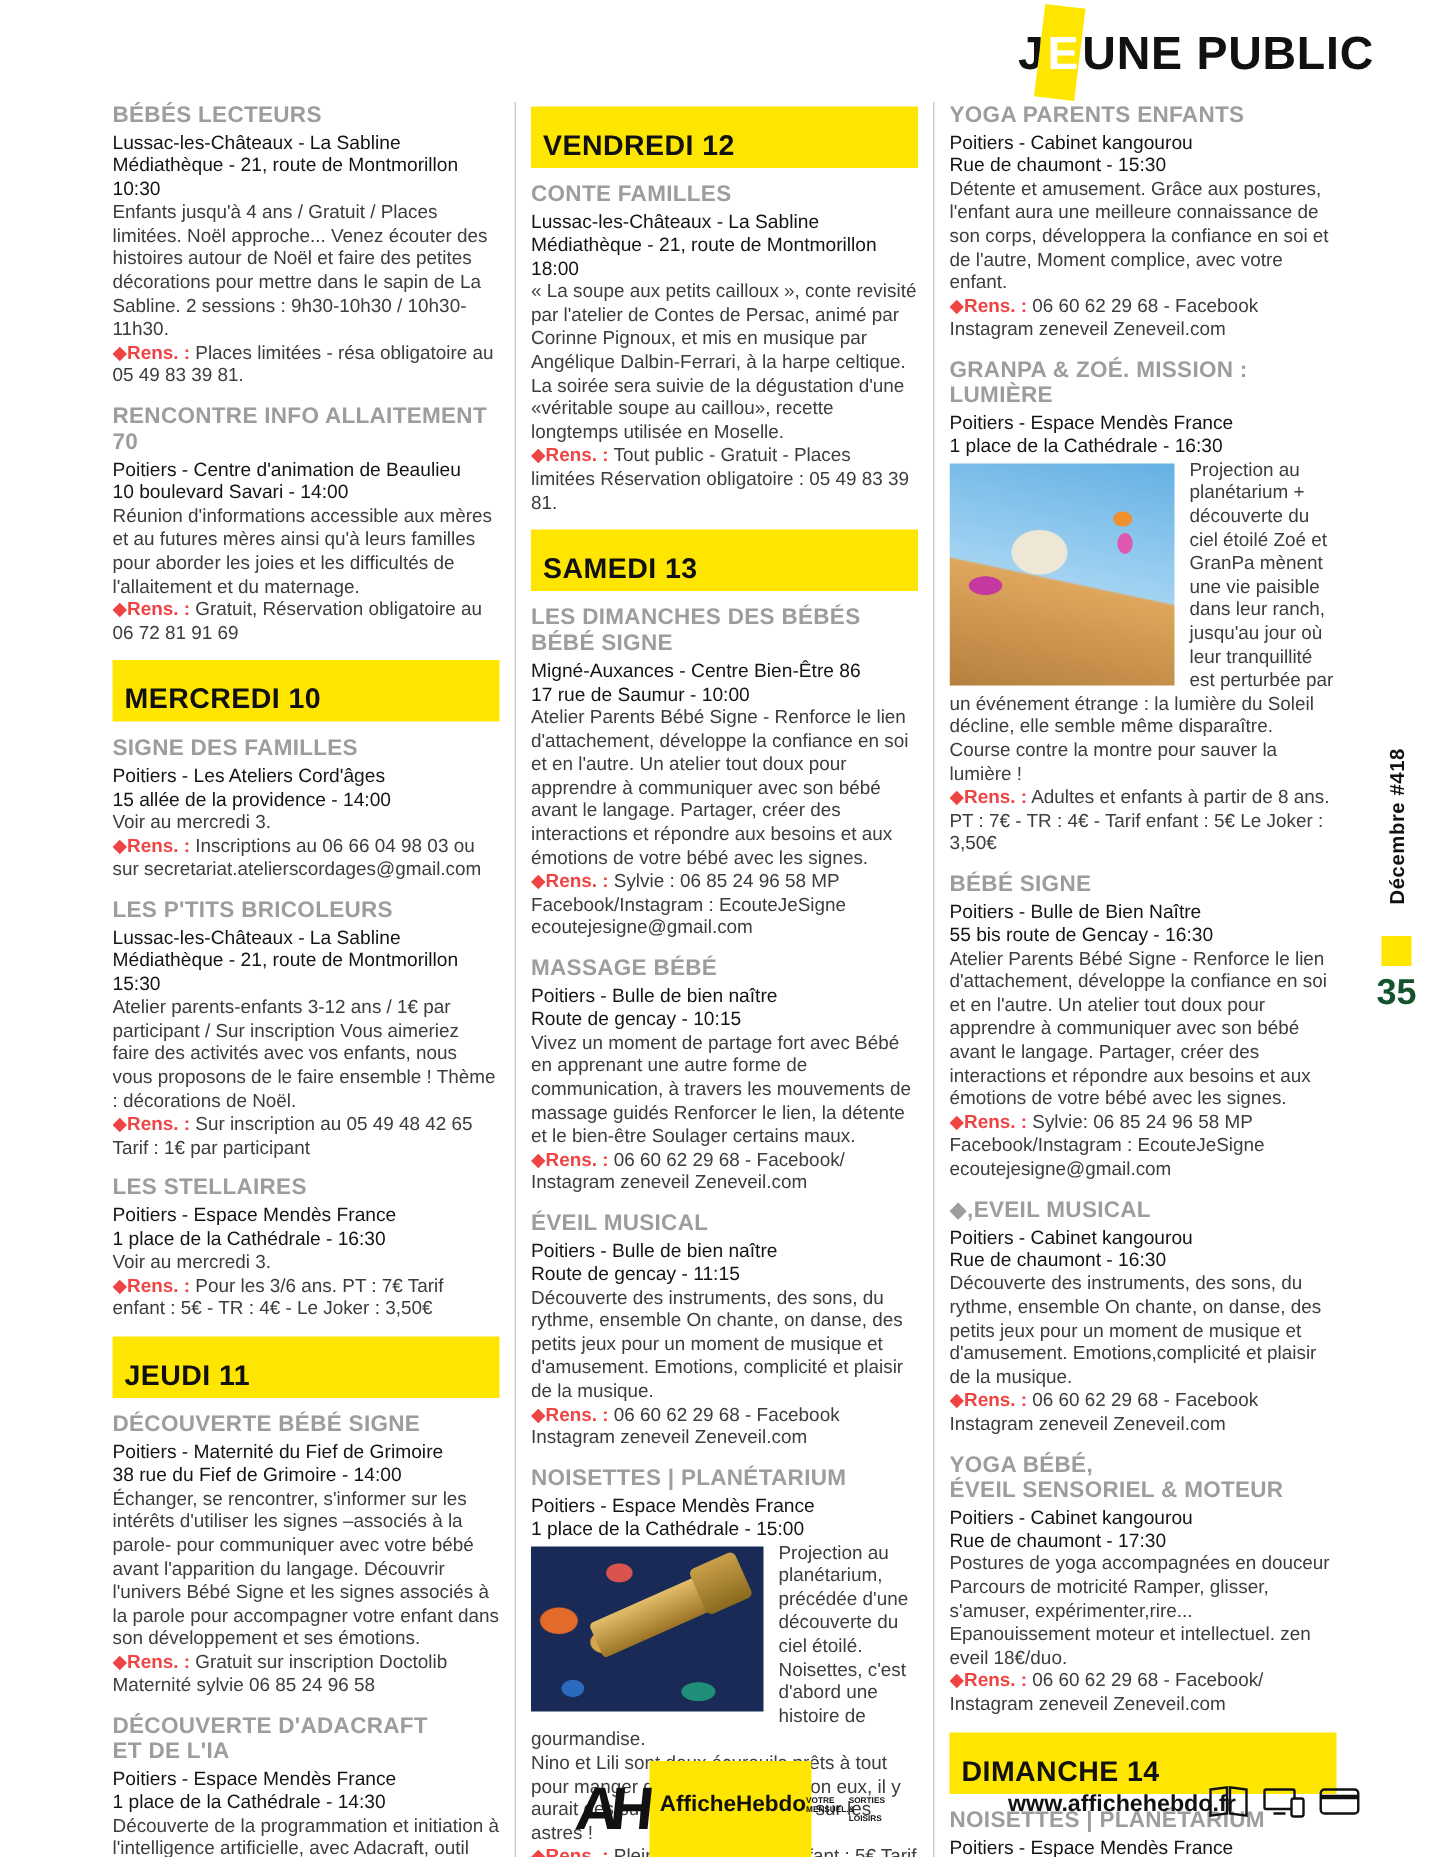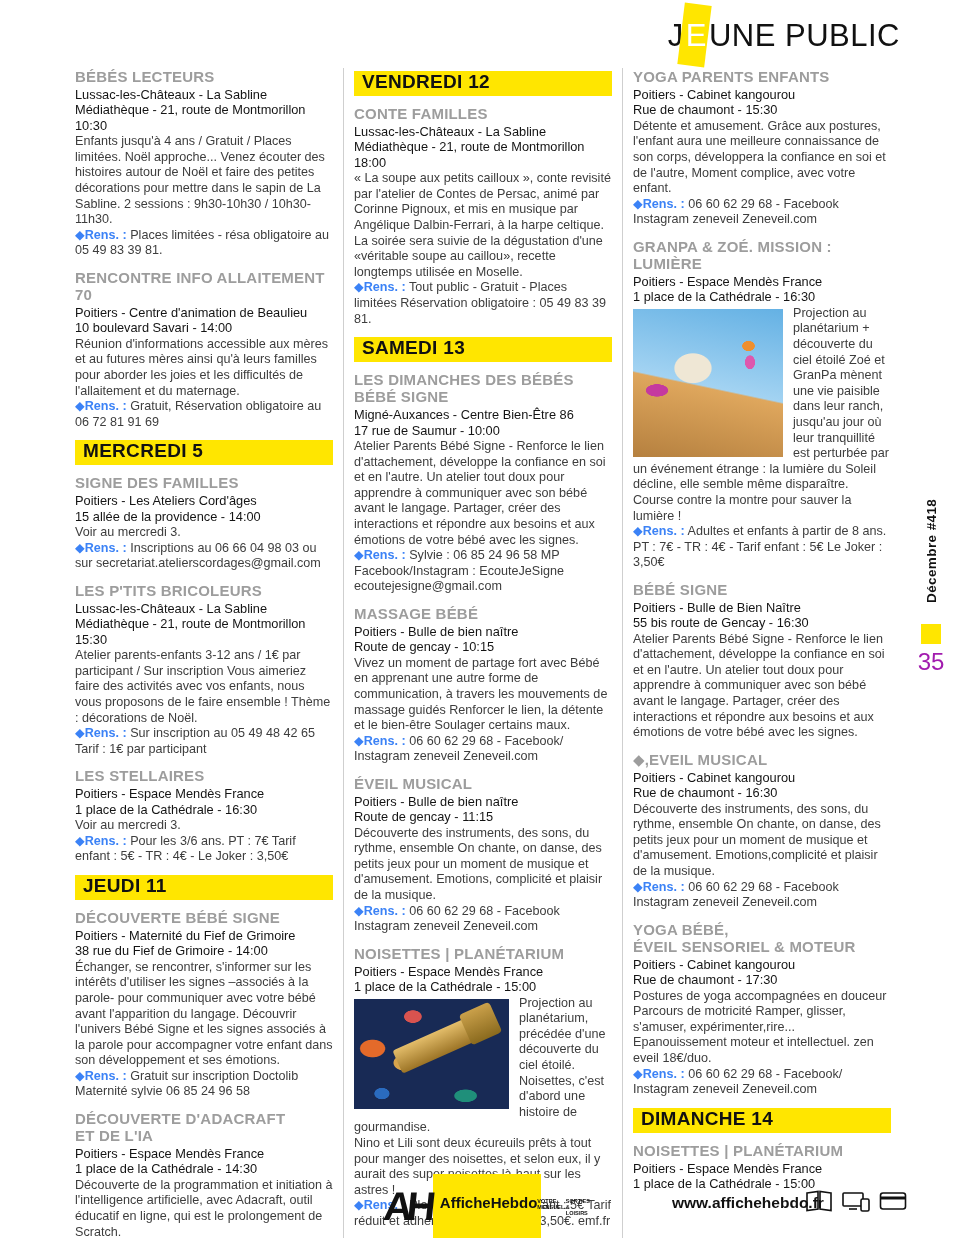--- a/index.html
+++ b/index.html
@@ -2,47 +2,47 @@
 <html lang="fr"><head>
 <meta charset="utf-8">
 <style>
   html,body{margin:0;padding:0;}
   body{
     width:966px;height:1238px;background:#ffffff;position:relative;overflow:hidden;
     font-family:"Liberation Sans","DejaVu Sans",sans-serif;color:#1c1c1c;
   }
   
   .page-title{
-    position:absolute;top:18px;right:66px;font-size:31px;font-weight:400;
+    position:absolute;top:18px;right:50px;font-size:31px;font-weight:700;
     letter-spacing:0.5px;color:#111;white-space:nowrap;
   }
   .page-title .hl{position:relative;color:#fff;z-index:1;padding:0 2px;}
   .page-title .hl::before{
     content:"";position:absolute;left:-3px;top:-14px;width:27px;height:62px;
     background:var(--yellow,#FFE600);transform:rotate(7deg);z-index:-1;
   }
   
   .columns{position:absolute;left:75px;top:68px;width:836px;display:flex;align-items:stretch;}
   .column{width:258px;}
   .column + .column{border-left:1px solid #cfcfcf;padding-left:10px;margin-left:10px;}
   .day-header{
     background:var(--yellow,#FFE600);color:#111;font-weight:800;font-size:19px;
-    padding:0 8px 3px;margin:3px 0 9px;letter-spacing:0.3px;
+    padding:16px 8px 3px;margin:3px 0 9px;letter-spacing:0.3px;
   }
   .event{margin:0 0 10px;overflow:hidden;}
   .etitle{
     font-size:15px;line-height:17px;font-weight:bold;color:#9d9d9d;
     margin:0 0 2px;letter-spacing:0.2px;white-space:pre-line;
   }
   .venue{
     font-size:12.8px;line-height:15.4px;font-weight:normal;color:#141414;
     margin:0 0 1px;white-space:pre-line;
   }
   .ebody,.rens{font-size:12.6px;line-height:15.6px;color:#3d3d3d;margin:0;}
-  .rens b{color:#3b82f6;}
+  .rens b{color:#ef4444;}
   .clear{clear:both;}
   
   .photo{float:left;margin:3px 10px 2px 0;position:relative;overflow:hidden;}
   .granpa-zoe-photo{
     width:150px;height:148px;
     background:
       radial-gradient(ellipse 18px 10px at 16% 55%, #c5399f 60%, transparent 64%),
       radial-gradient(ellipse 30px 24px at 40% 40%, #efe7d5 60%, transparent 64%),
       radial-gradient(ellipse 10px 8px at 77% 25%, #ef8f2d 60%, transparent 66%),
       radial-gradient(ellipse 8px 11px at 78% 36%, #de58ae 60%, transparent 66%),
@@ -67,21 +67,21 @@
     background:linear-gradient(180deg,#caa04a,#8a6a1e);transform:rotate(-24deg);border-radius:4px;
   }
   
   .sideband{position:absolute;right:18px;top:488px;width:34px;text-align:center;}
   .issue{
     writing-mode:vertical-rl;transform:rotate(180deg);
     font-size:13.5px;font-weight:bold;color:#111;height:126px;letter-spacing:0.4px;
     margin:0 auto;
   }
   .issue-square{width:20px;height:20px;background:var(--yellow,#FFE600);margin:10px auto 4px;}
-  .page-number{font-size:24px;color:#a21caf;font-weight:400;}
+  .page-number{font-size:24px;color:#14532d;font-weight:700;}
   
   .footer-logo{
     position:absolute;left:433px;top:1174px;width:108px;height:64px;background:var(--yellow,#FFE600);
     display:flex;align-items:center;justify-content:center;gap:4px;
   }
   .monogram{font-size:40px;font-weight:800;letter-spacing:-6px;color:#111;line-height:1;transform:skewX(-6deg);margin-right:6px;}
   .logo-text{display:flex;flex-direction:row;line-height:1;}
   .logo-name{font-size:15px;font-weight:800;color:#111;line-height:14px;}
   .logo-tag{font-size:5.5px;font-weight:bold;color:#111;margin-top:2px;line-height:6px;}
   .footer-site{
@@ -105,21 +105,21 @@
         <p class="ebody">Enfants jusqu'à 4 ans / Gratuit / Places limitées. Noël approche... Venez écouter des histoires autour de Noël et faire des petites décorations pour mettre dans le sapin de La Sabline. 2 sessions : 9h30-10h30 / 10h30-11h30.</p>
         <p class="rens clear"><b>◆Rens. :</b> Places limitées - résa obligatoire au 05 49 83 39 81.</p>
       </section>
       <section class="event">
         <h3 class="etitle">RENCONTRE INFO ALLAITEMENT 70</h3>
         <p class="venue">Poitiers - Centre d'animation de Beaulieu
 10 boulevard Savari - 14:00</p>
         <p class="ebody">Réunion d'informations accessible aux mères et au futures mères ainsi qu'à leurs familles pour aborder les joies et les difficultés de l'allaitement et du maternage.</p>
         <p class="rens clear"><b>◆Rens. :</b> Gratuit, Réservation obligatoire au 06 72 81 91 69</p>
       </section>
-      <div class="day-header">MERCREDI 5</div>
+      <div class="day-header">MERCREDI 10</div>
       <section class="event">
         <h3 class="etitle">SIGNE DES FAMILLES</h3>
         <p class="venue">Poitiers - Les Ateliers Cord'âges
 15 allée de la providence - 14:00</p>
         <p class="ebody">Voir au mercredi 3.</p>
         <p class="rens clear"><b>◆Rens. :</b> Inscriptions au 06 66 04 98 03 ou sur secretariat.atelierscordages@gmail.com</p>
       </section>
       <section class="event">
         <h3 class="etitle">LES P'TITS BRICOLEURS</h3>
         <p class="venue">Lussac-les-Châteaux - La Sabline
@@ -209,20 +209,21 @@
         <div class="photo granpa-zoe-photo"></div>
         <p class="ebody">Projection au planétarium + découverte du ciel étoilé Zoé et GranPa mènent une vie paisible dans leur ranch, jusqu'au jour où leur tranquillité est perturbée par</p>
         <p class="ebody clear">un événement étrange : la lumière du Soleil décline, elle semble même disparaître. Course contre la montre pour sauver la lumière !</p>
         <p class="rens clear"><b>◆Rens. :</b> Adultes et enfants à partir de 8 ans. PT : 7€ - TR : 4€ - Tarif enfant : 5€ Le Joker : 3,50€</p>
       </section>
       <section class="event">
         <h3 class="etitle">BÉBÉ SIGNE</h3>
         <p class="venue">Poitiers - Bulle de Bien Naître
 55 bis route de Gencay - 16:30</p>
         <p class="ebody">Atelier Parents Bébé Signe - Renforce le lien d'attachement, développe la confiance en soi et en l'autre. Un atelier tout doux pour apprendre à communiquer avec son bébé avant le langage. Partager, créer des interactions et répondre aux besoins et aux émotions de votre bébé avec les signes.</p>
+        <p class="rens clear"><b>◆Rens. :</b> Sylvie: 06 85 24 96 58 MP Facebook/Instagram : EcouteJeSigne ecoutejesigne@gmail.com</p>
       </section>
       <section class="event">
         <h3 class="etitle">◆,EVEIL MUSICAL</h3>
         <p class="venue">Poitiers - Cabinet kangourou
 Rue de chaumont - 16:30</p>
         <p class="ebody">Découverte des instruments, des sons, du rythme, ensemble On chante, on danse, des petits jeux pour un moment de musique et d'amusement. Emotions,complicité et plaisir de la musique.</p>
         <p class="rens clear"><b>◆Rens. :</b> 06 60 62 29 68 - Facebook Instagram zeneveil Zeneveil.com</p>
       </section>
       <section class="event">
         <h3 class="etitle">YOGA BÉBÉ,

